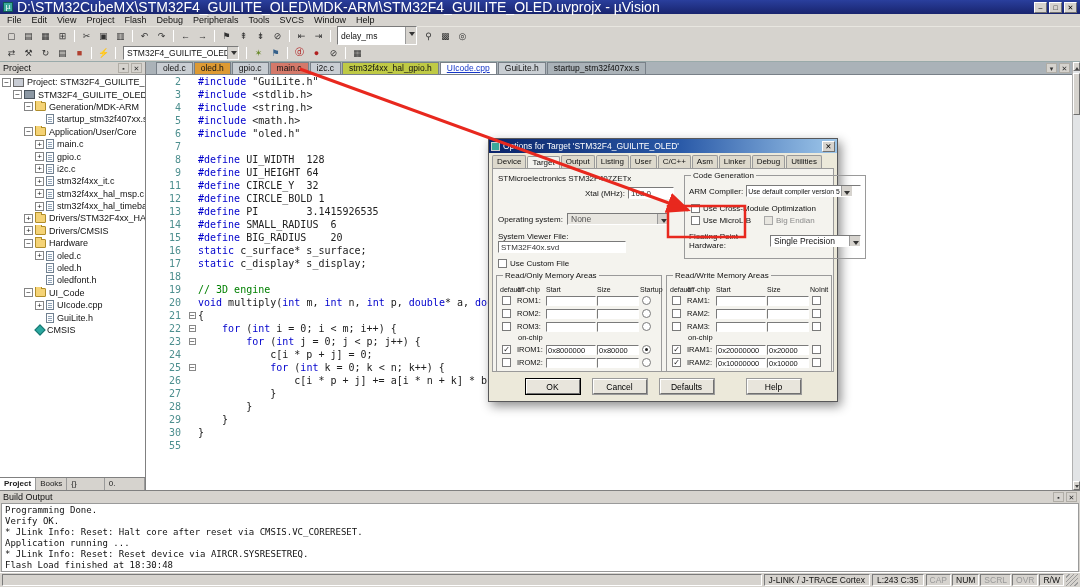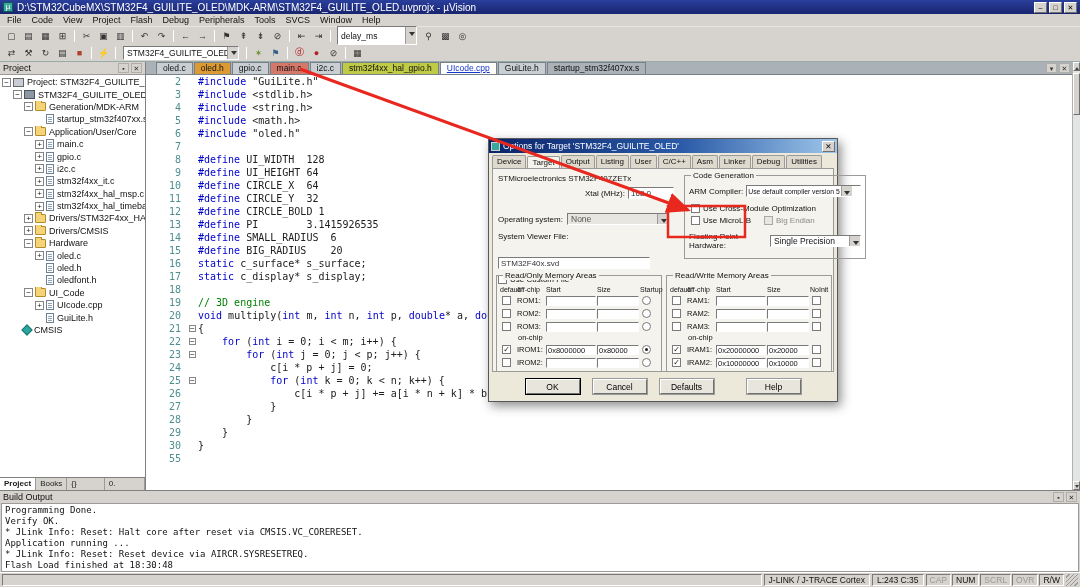--- a/index.html
+++ b/index.html
@@ -3,21 +3,21 @@
 <meta charset="utf-8">
 <style>
 *{margin:0;padding:0;box-sizing:border-box}
 html,body{width:1080px;height:587px;overflow:hidden}
 body{font-family:"Liberation Sans",sans-serif;font-size:9px;color:#111;background:#d6d3ce}
 .app{position:relative;width:1080px;height:587px;overflow:hidden;background:#d6d3ce}
 
 
 .titlebar{position:absolute;top:0;left:0;right:0;height:14px;background:linear-gradient(180deg,#2a3f9d,#18246e);color:#fff;display:flex;align-items:center;padding:0 3px;gap:4px}
 .appicon{width:10px;height:10px;background:#3aa89a;border:1px solid #0f5a52;color:#fff;font-size:8px;line-height:8px;text-align:center;flex:none}
-.title-text{font-size:10px;white-space:nowrap;overflow:hidden}
+.title-text{font-size:14px;white-space:nowrap;overflow:hidden}
 .winbtns{margin-left:auto;display:flex;gap:2px}
 .winbtn{width:13px;height:11px;background:#d6d3ce;border:1px solid;border-color:#fff #707070 #707070 #fff;color:#000;font-size:7px;line-height:9px;text-align:center}
 
 
 .menubar{position:absolute;top:14px;left:0;right:0;height:13px;display:flex;align-items:center;padding-left:2px;border-bottom:1px solid #e8e6e0}
 .menu-item{padding:0 5px;font-size:9px}
 .toolbar{position:absolute;left:0;right:0;display:flex;align-items:center;padding-left:3px}
 .t1{top:27px;height:17px}
 .t2{top:44px;height:18px;border-bottom:1px solid #9aa}
 .tb-group{display:flex;align-items:center}
@@ -106,21 +106,21 @@
 .row{display:flex;align-items:center;gap:3px}
 .xtal{margin-top:4px;justify-content:flex-end;padding-right:6px}
 .field{display:inline-block;background:#fff;border:1px solid;border-color:#7a7a7a #fff #fff #7a7a7a;height:12px;line-height:11px;padding:0 2px;font-size:8px;color:#333;overflow:hidden;white-space:nowrap}
 .xtal .field{width:46px}
 .os{margin:14px 0 0 2px}
 .os span:first-child{width:66px}
 .dlgcombo{height:12px;background:#fff}
 .dlgcombo.disabled{background:#e8e6e0;color:#555}
 .os .dlgcombo{width:102px}
 .svf-label{margin:7px 0 0 2px}
-.field.svf{margin:16px 0 0 2px;width:152px}
+.field.svf{margin:0 0 0 2px;width:128px}
 .cb-row{margin:4px 0 0 2px}
 .cb{width:9px;height:9px;background:#fff;border:1px solid #7a7a7a;font-size:8px;line-height:8px;text-align:center;color:#222;flex:none}
 .cb.dis{background:#e8e6e0;border-color:#a8a8a8}
 .dis-label{color:#8a8a8a}
 .group{position:relative;border:1px solid #9a9a9a}
 .gtitle{position:absolute;top:-5px;left:6px;background:#f4f3ee;padding:0 2px;font-size:8px;white-space:nowrap}
 .codegen{flex:1;margin:3px 0 0 4px;height:84px;padding:9px 4px 2px}
 .arm span:first-child{flex:none}
 .armc{flex:1;min-width:0}
 .combo-text.small{font-size:6.8px;padding:0 1px}
@@ -160,21 +160,21 @@
     <span class="title-text">D:\STM32CubeMX\STM32F4_GUILITE_OLED\MDK-ARM\STM32F4_GUILITE_OLED.uvprojx - µVision</span>
     <span class="winbtns">
         <span class="winbtn">–</span>
         <span class="winbtn">□</span>
         <span class="winbtn">✕</span>
       </span>
   </div>
 
   <div class="menubar">
       <span class="menu-item">File</span>
-      <span class="menu-item">Code</span>
+      <span class="menu-item">Edit</span>
       <span class="menu-item">View</span>
       <span class="menu-item">Project</span>
       <span class="menu-item">Flash</span>
       <span class="menu-item">Debug</span>
       <span class="menu-item">Peripherals</span>
       <span class="menu-item">Tools</span>
       <span class="menu-item">SVCS</span>
       <span class="menu-item">Window</span>
       <span class="menu-item">Help</span>
     </div>
@@ -347,21 +347,21 @@
           <div class="tree-row" style="padding-left: 35px;">
             <span class="expander">+</span>
             <span class="ticon file"></span>
             <span class="tlabel">UIcode.cpp</span>
           </div>
           <div class="tree-row" style="padding-left: 35px;">
             <span class="expander none"></span>
             <span class="ticon file"></span>
             <span class="tlabel">GuiLite.h</span>
           </div>
-          <div class="tree-row" style="padding-left: 10px;">
+          <div class="tree-row" style="padding-left: 23px;">
             <span class="expander none"></span>
             <span class="ticon cmsis"></span>
             <span class="tlabel">CMSIS</span>
           </div>
         </div>
       <div class="dock-tabs">
           <span class="dock-tab active">Project</span>
           <span class="dock-tab">Books</span>
           <span class="dock-tab">{} Func...</span>
           <span class="dock-tab">0. Temp...</span>
@@ -388,21 +388,20 @@
       </div>
       <div class="code">
           <div class="cl"><span class="ln">2</span><span class="fold"></span><span class="ct"><span class="kw">#include</span> "GuiLite.h"</span></div>
           <div class="cl"><span class="ln">3</span><span class="fold"></span><span class="ct"><span class="kw">#include</span> &lt;stdlib.h&gt;</span></div>
           <div class="cl"><span class="ln">4</span><span class="fold"></span><span class="ct"><span class="kw">#include</span> &lt;string.h&gt;</span></div>
           <div class="cl"><span class="ln">5</span><span class="fold"></span><span class="ct"><span class="kw">#include</span> &lt;math.h&gt;</span></div>
           <div class="cl"><span class="ln">6</span><span class="fold"></span><span class="ct"><span class="kw">#include</span> "oled.h"</span></div>
           <div class="cl"><span class="ln">7</span><span class="fold"></span><span class="ct"></span></div>
           <div class="cl"><span class="ln">8</span><span class="fold"></span><span class="ct"><span class="kw">#define</span> UI_WIDTH  128</span></div>
           <div class="cl"><span class="ln">9</span><span class="fold"></span><span class="ct"><span class="kw">#define</span> UI_HEIGHT 64</span></div>
-          <div class="cl"><span class="ln">10</span><span class="fold"></span><span class="ct"><span class="kw">#define</span> CIRCLE_X  64</span></div>
           <div class="cl"><span class="ln">11</span><span class="fold"></span><span class="ct"><span class="kw">#define</span> CIRCLE_Y  32</span></div>
           <div class="cl"><span class="ln">12</span><span class="fold"></span><span class="ct"><span class="kw">#define</span> CIRCLE_BOLD 1</span></div>
           <div class="cl"><span class="ln">13</span><span class="fold"></span><span class="ct"><span class="kw">#define</span> PI        3.1415926535</span></div>
           <div class="cl"><span class="ln">14</span><span class="fold"></span><span class="ct"><span class="kw">#define</span> SMALL_RADIUS  6</span></div>
           <div class="cl"><span class="ln">15</span><span class="fold"></span><span class="ct"><span class="kw">#define</span> BIG_RADIUS    20</span></div>
           <div class="cl"><span class="ln">16</span><span class="fold"></span><span class="ct"><span class="kw">static</span> c_surface* s_surface;</span></div>
           <div class="cl"><span class="ln">17</span><span class="fold"></span><span class="ct"><span class="kw">static</span> c_display* s_display;</span></div>
           <div class="cl"><span class="ln">18</span><span class="fold"></span><span class="ct"></span></div>
           <div class="cl"><span class="ln">19</span><span class="fold"></span><span class="ct"><span class="cmt">// 3D engine</span></span></div>
           <div class="cl"><span class="ln">20</span><span class="fold"></span><span class="ct"><span class="kw">void</span> multiply(<span class="kw">int</span> m, <span class="kw">int</span> n, <span class="kw">int</span> p, <span class="kw">double</span>* a, <span class="kw">double</span>* b, <span class="kw">double</span>* c)<span class="cmt">//a[m][n] * b[n][p] = c[m][p]</span></span></div>

